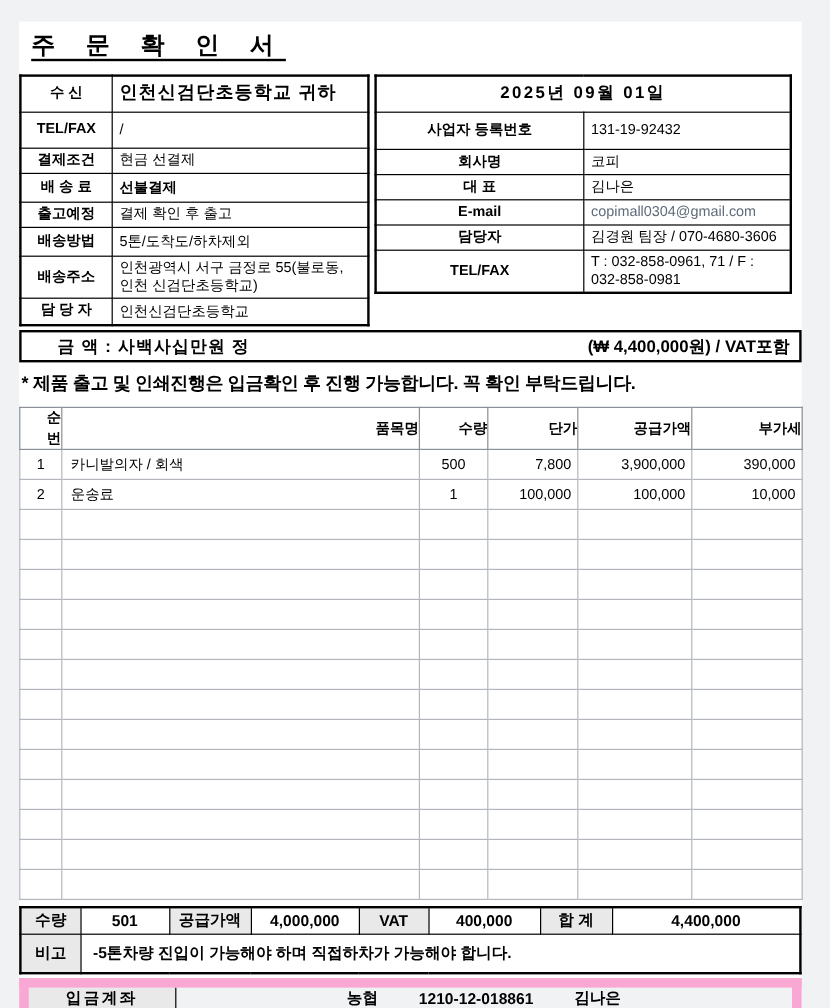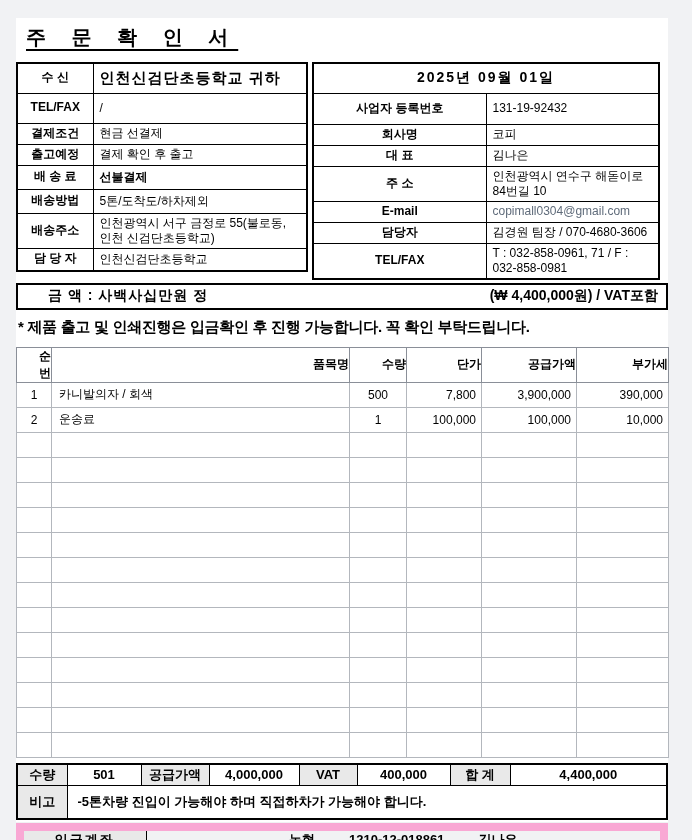--- a/index.html
+++ b/index.html
@@ -93,27 +93,27 @@
         <td class="val v-big">인천신검단초등학교 귀하</td>
       </tr>
       <tr style="height:30px">
         <td class="lbl">TEL/FAX</td>
         <td class="val">/</td>
       </tr>
       <tr style="height:21px">
         <td class="lbl">결제조건</td>
         <td class="val">현금 선결제</td>
       </tr>
-      <tr style="height:21px">
-        <td class="lbl">출고예정</td>
-        <td class="val">결제 확인 후 출고</td>
-      </tr>
       <tr style="height:24px">
         <td class="lbl">배 송 료</td>
         <td class="val v-bold">선불결제</td>
+      </tr>
+      <tr style="height:21px">
+        <td class="lbl">출고예정</td>
+        <td class="val">결제 확인 후 출고</td>
       </tr>
       <tr style="height:24px">
         <td class="lbl">배송방법</td>
         <td class="val">5톤/도착도/하차제외</td>
       </tr>
       <tr style="height:33px">
         <td class="lbl">배송주소</td>
         <td class="val">인천광역시 서구 금정로 55(불로동, 인천 신검단초등학교)</td>
       </tr>
       <tr style="height:23px">
@@ -132,24 +132,20 @@
         <td class="lbl">사업자 등록번호</td>
         <td class="val">131-19-92432</td>
       </tr>
       <tr style="height:21px">
         <td class="lbl">회사명</td>
         <td class="val">코피</td>
       </tr>
       <tr style="height:21px">
         <td class="lbl">대 표</td>
         <td class="val">김나은</td>
-      </tr>
-      <tr style="height:21px">
-        <td class="lbl">주 소</td>
-        <td class="val">인천광역시 연수구 해돋이로84번길 10</td>
       </tr>
       <tr style="height:21px">
         <td class="lbl">E-mail</td>
         <td class="val v-email">copimall0304@gmail.com</td>
       </tr>
       <tr style="height:21px">
         <td class="lbl">담당자</td>
         <td class="val">김경원 팀장 / 070-4680-3606</td>
       </tr>
       <tr style="height:22px">

